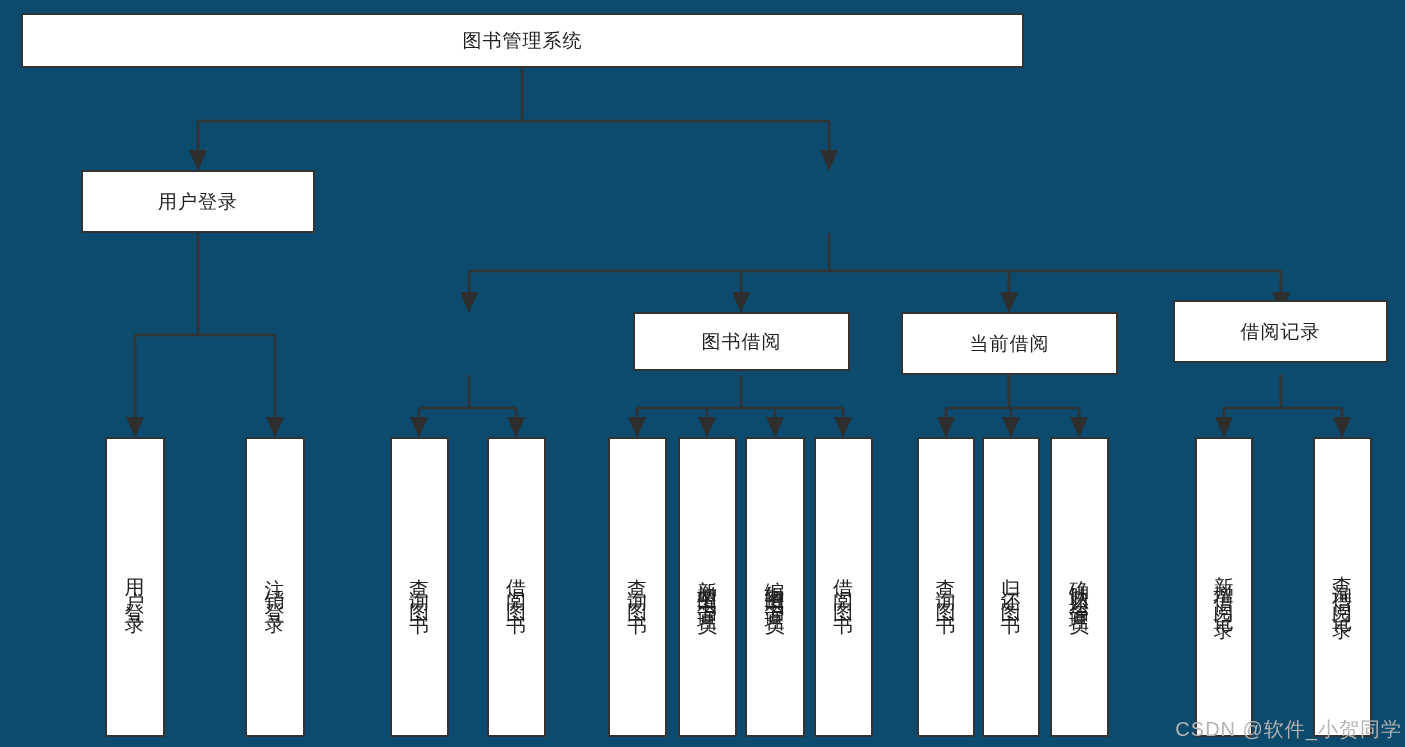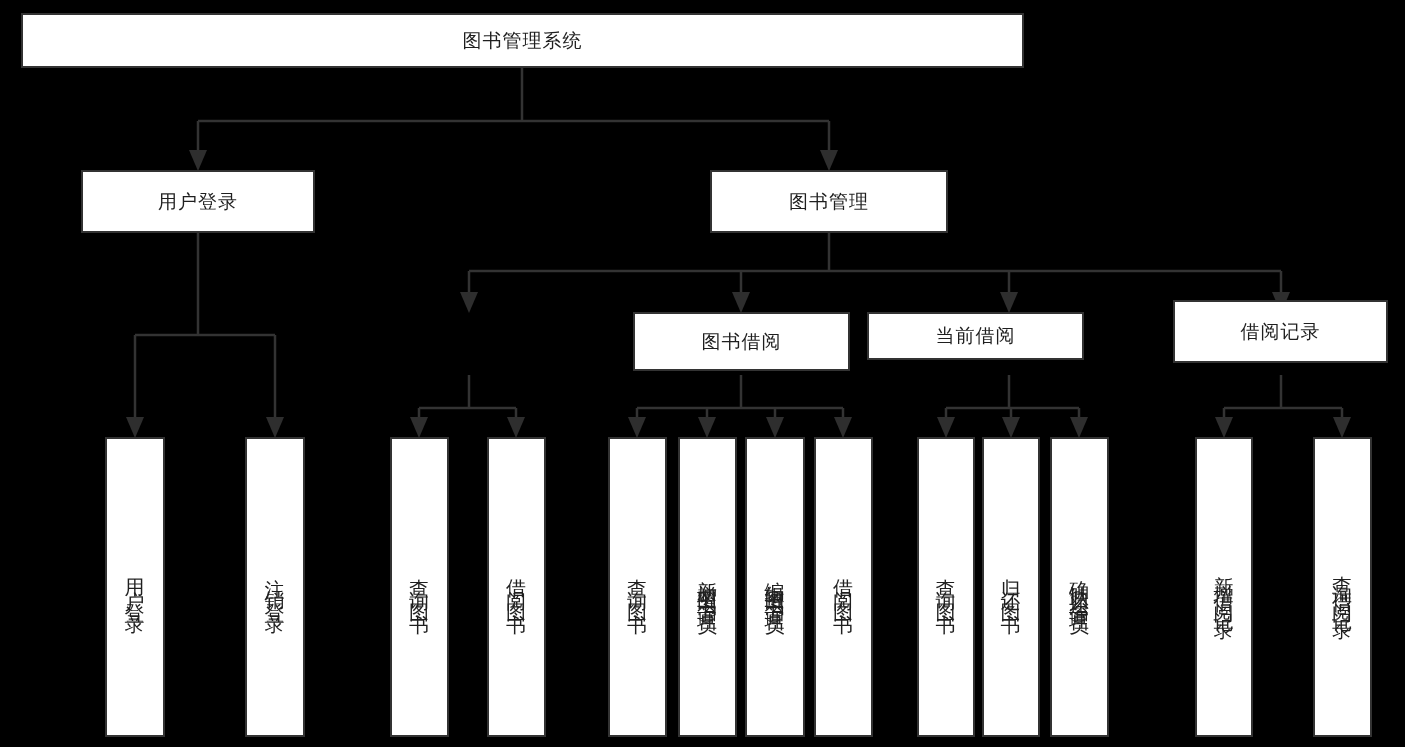--- a/index.html
+++ b/index.html
@@ -1,19 +1,19 @@
 <!DOCTYPE html>
 <html><head>
 <meta charset="utf-8">
 <style>
   html,body{margin:0;padding:0;background:#ffffff;}
   #canvas{
     position:relative;
     width:1405px;height:747px;
-    background:#000000;
+    background:#0c4a6e;
     font-family:"Liberation Sans","DejaVu Sans",sans-serif;
     overflow:hidden;
   }
   #connectors{position:absolute;left:0;top:0;z-index:1;}
   .hbox{
     position:absolute;z-index:2;
     box-sizing:border-box;
     background:#ffffff;
     border:2.5px solid #333333;
     display:flex;align-items:center;justify-content:center;
@@ -113,28 +113,25 @@
     </g>
   </svg>
 
   <div class="hbox" style="left:21px;top:13px;width:1003px;height:55px">
     <span>图书管理系统</span>
   </div>
 
   <div class="hbox" style="left:81px;top:170px;width:234px;height:63px">
     <span>用户登录</span>
   </div>
-  <div class="hbox" style="left:710px;top:170px;width:238px;height:63px">
-    <span>图书管理</span>
-  </div>
 
   <div class="hbox" style="left:633px;top:312px;width:217px;height:59px">
     <span>图书借阅</span>
   </div>
-  <div class="hbox" style="left:867px;top:312px;width:217px;height:48px">
+  <div class="hbox" style="left:901px;top:312px;width:217px;height:63px">
     <span>当前借阅</span>
   </div>
   <div class="hbox" style="left:1173px;top:300px;width:215px;height:63px">
     <span>借阅记录</span>
   </div>
 
   <div class="vbox" style="left:105px;width:60px">
     <span class="vtext">用户登录</span>
   </div>
   <div class="vbox" style="left:245px;width:60px">
@@ -171,14 +168,15 @@
     <span class="vtext long">确认归还（管理员）</span>
   </div>
 
   <div class="vbox" style="left:1195px;width:58px">
     <span class="vtext med">新增借阅记录</span>
   </div>
   <div class="vbox" style="left:1313px;width:59px">
     <span class="vtext med">查询借阅记录</span>
   </div>
 
+  <div id="watermark">CSDN @软件_小贺同学</div>
 
 </div>
 
 </body></html>

